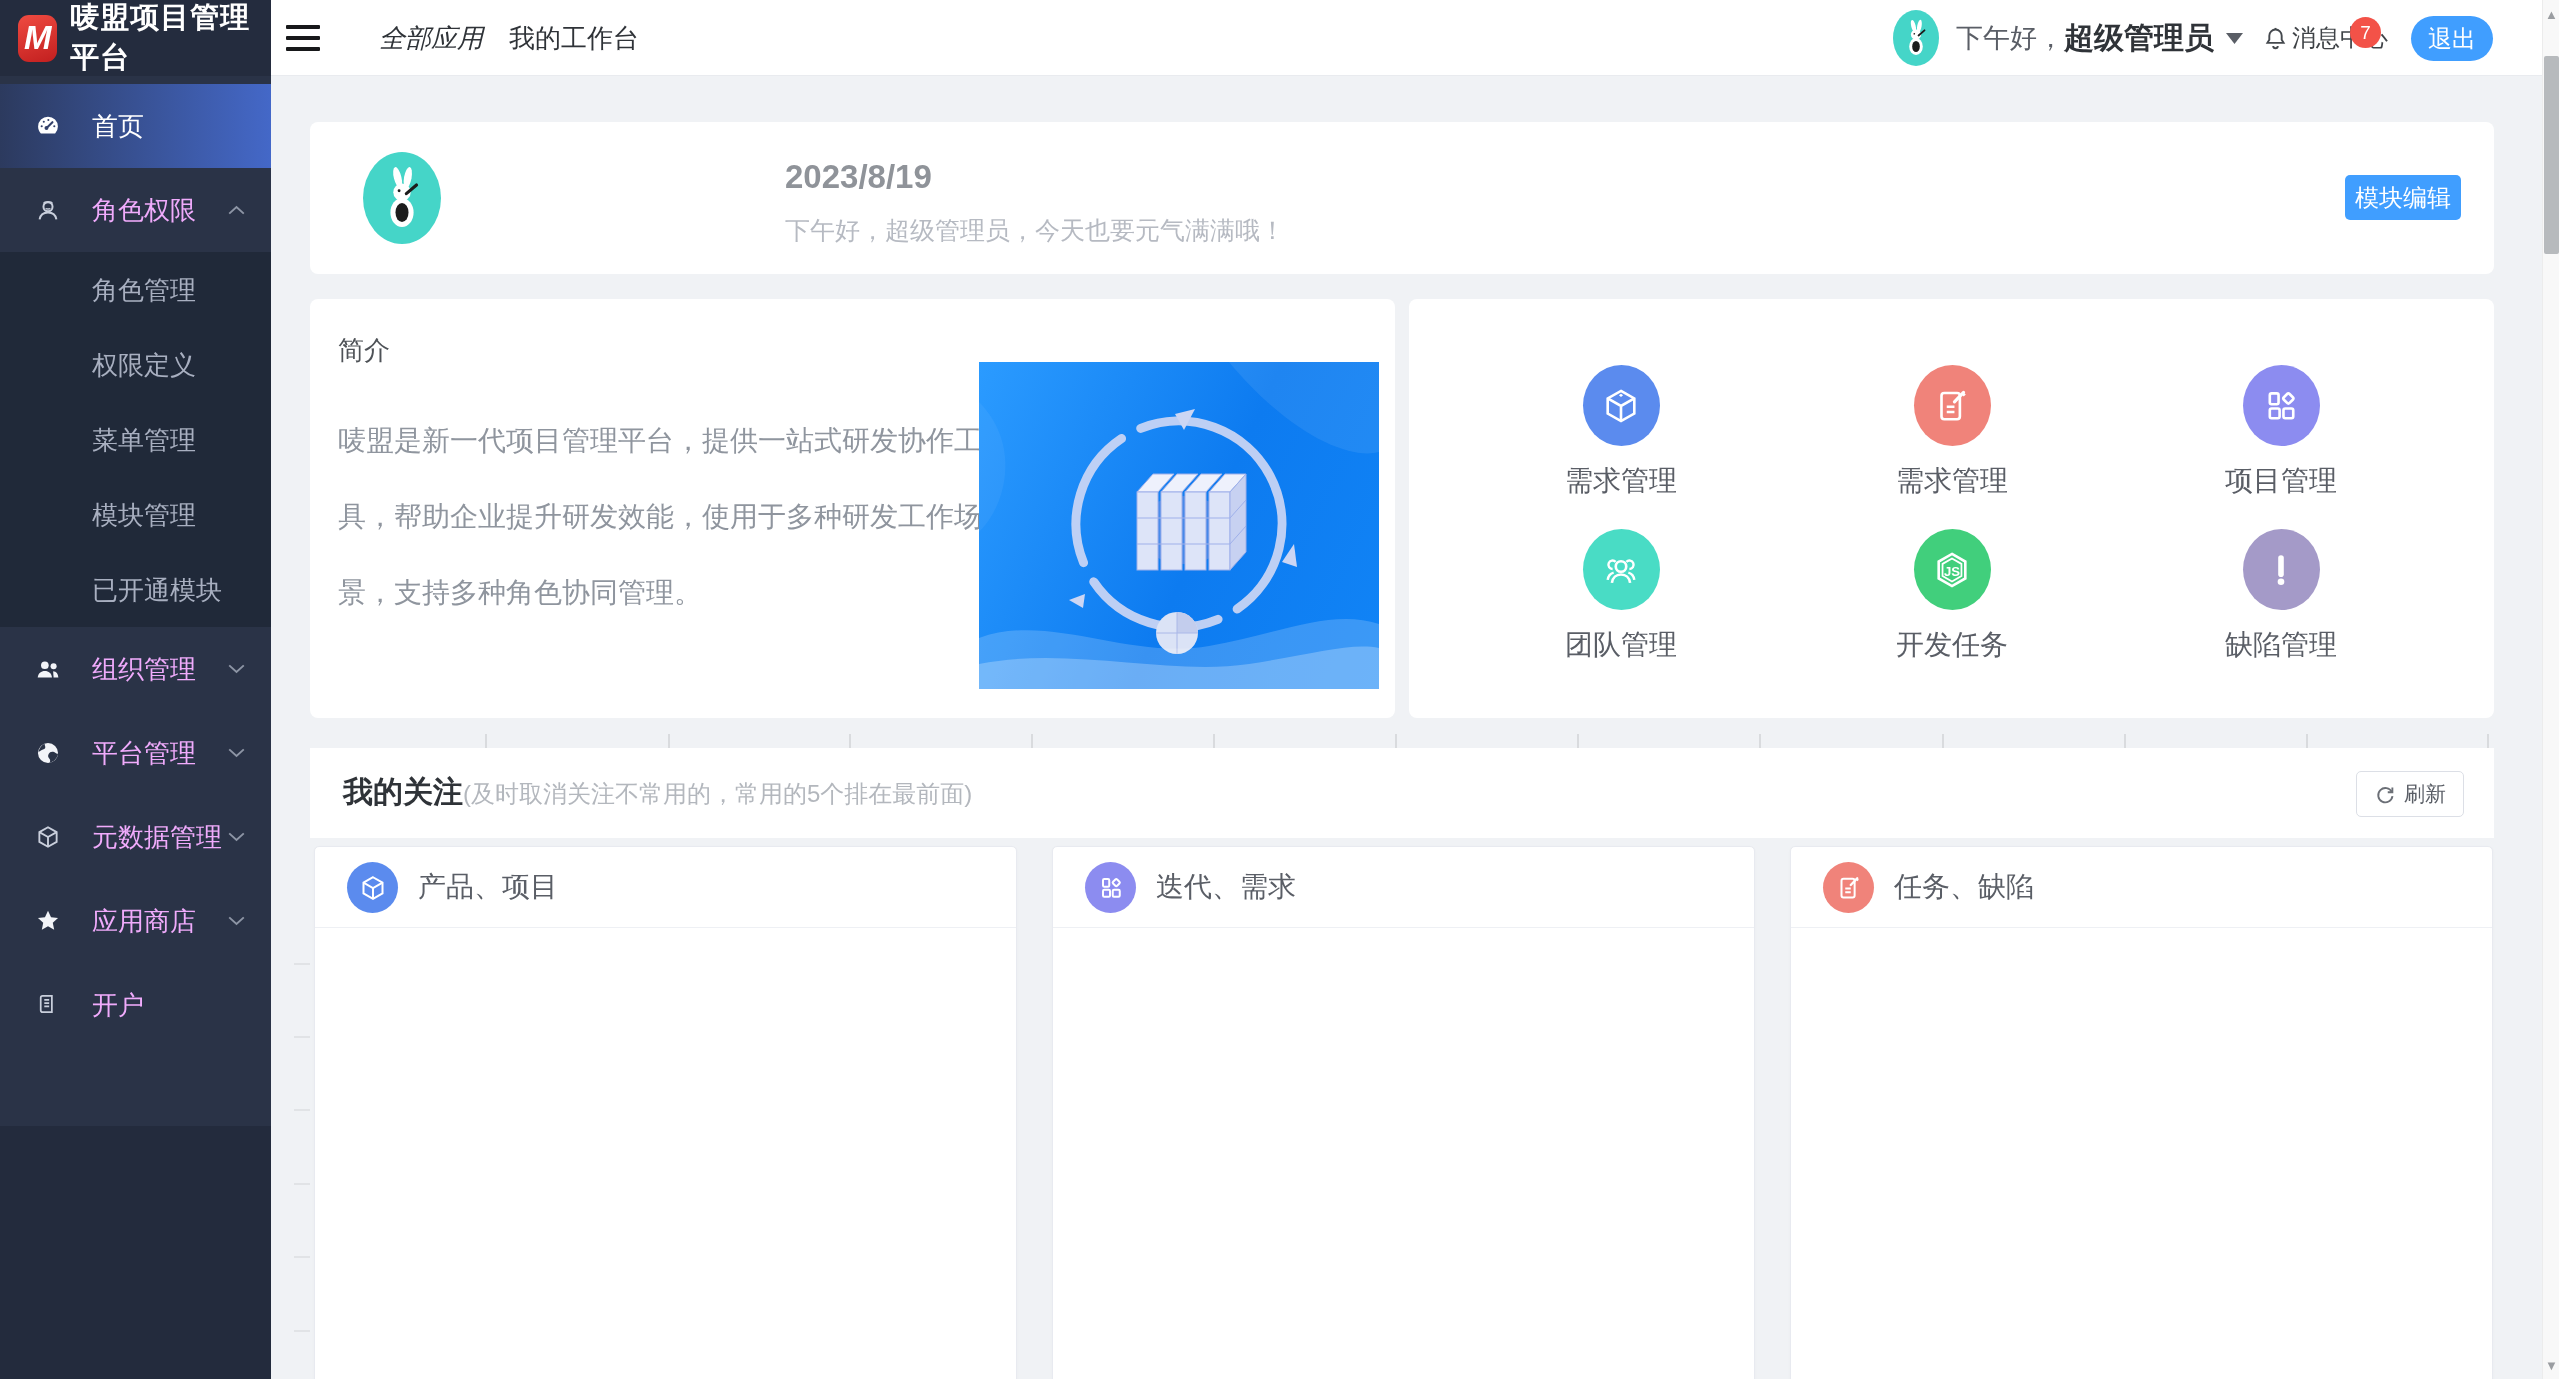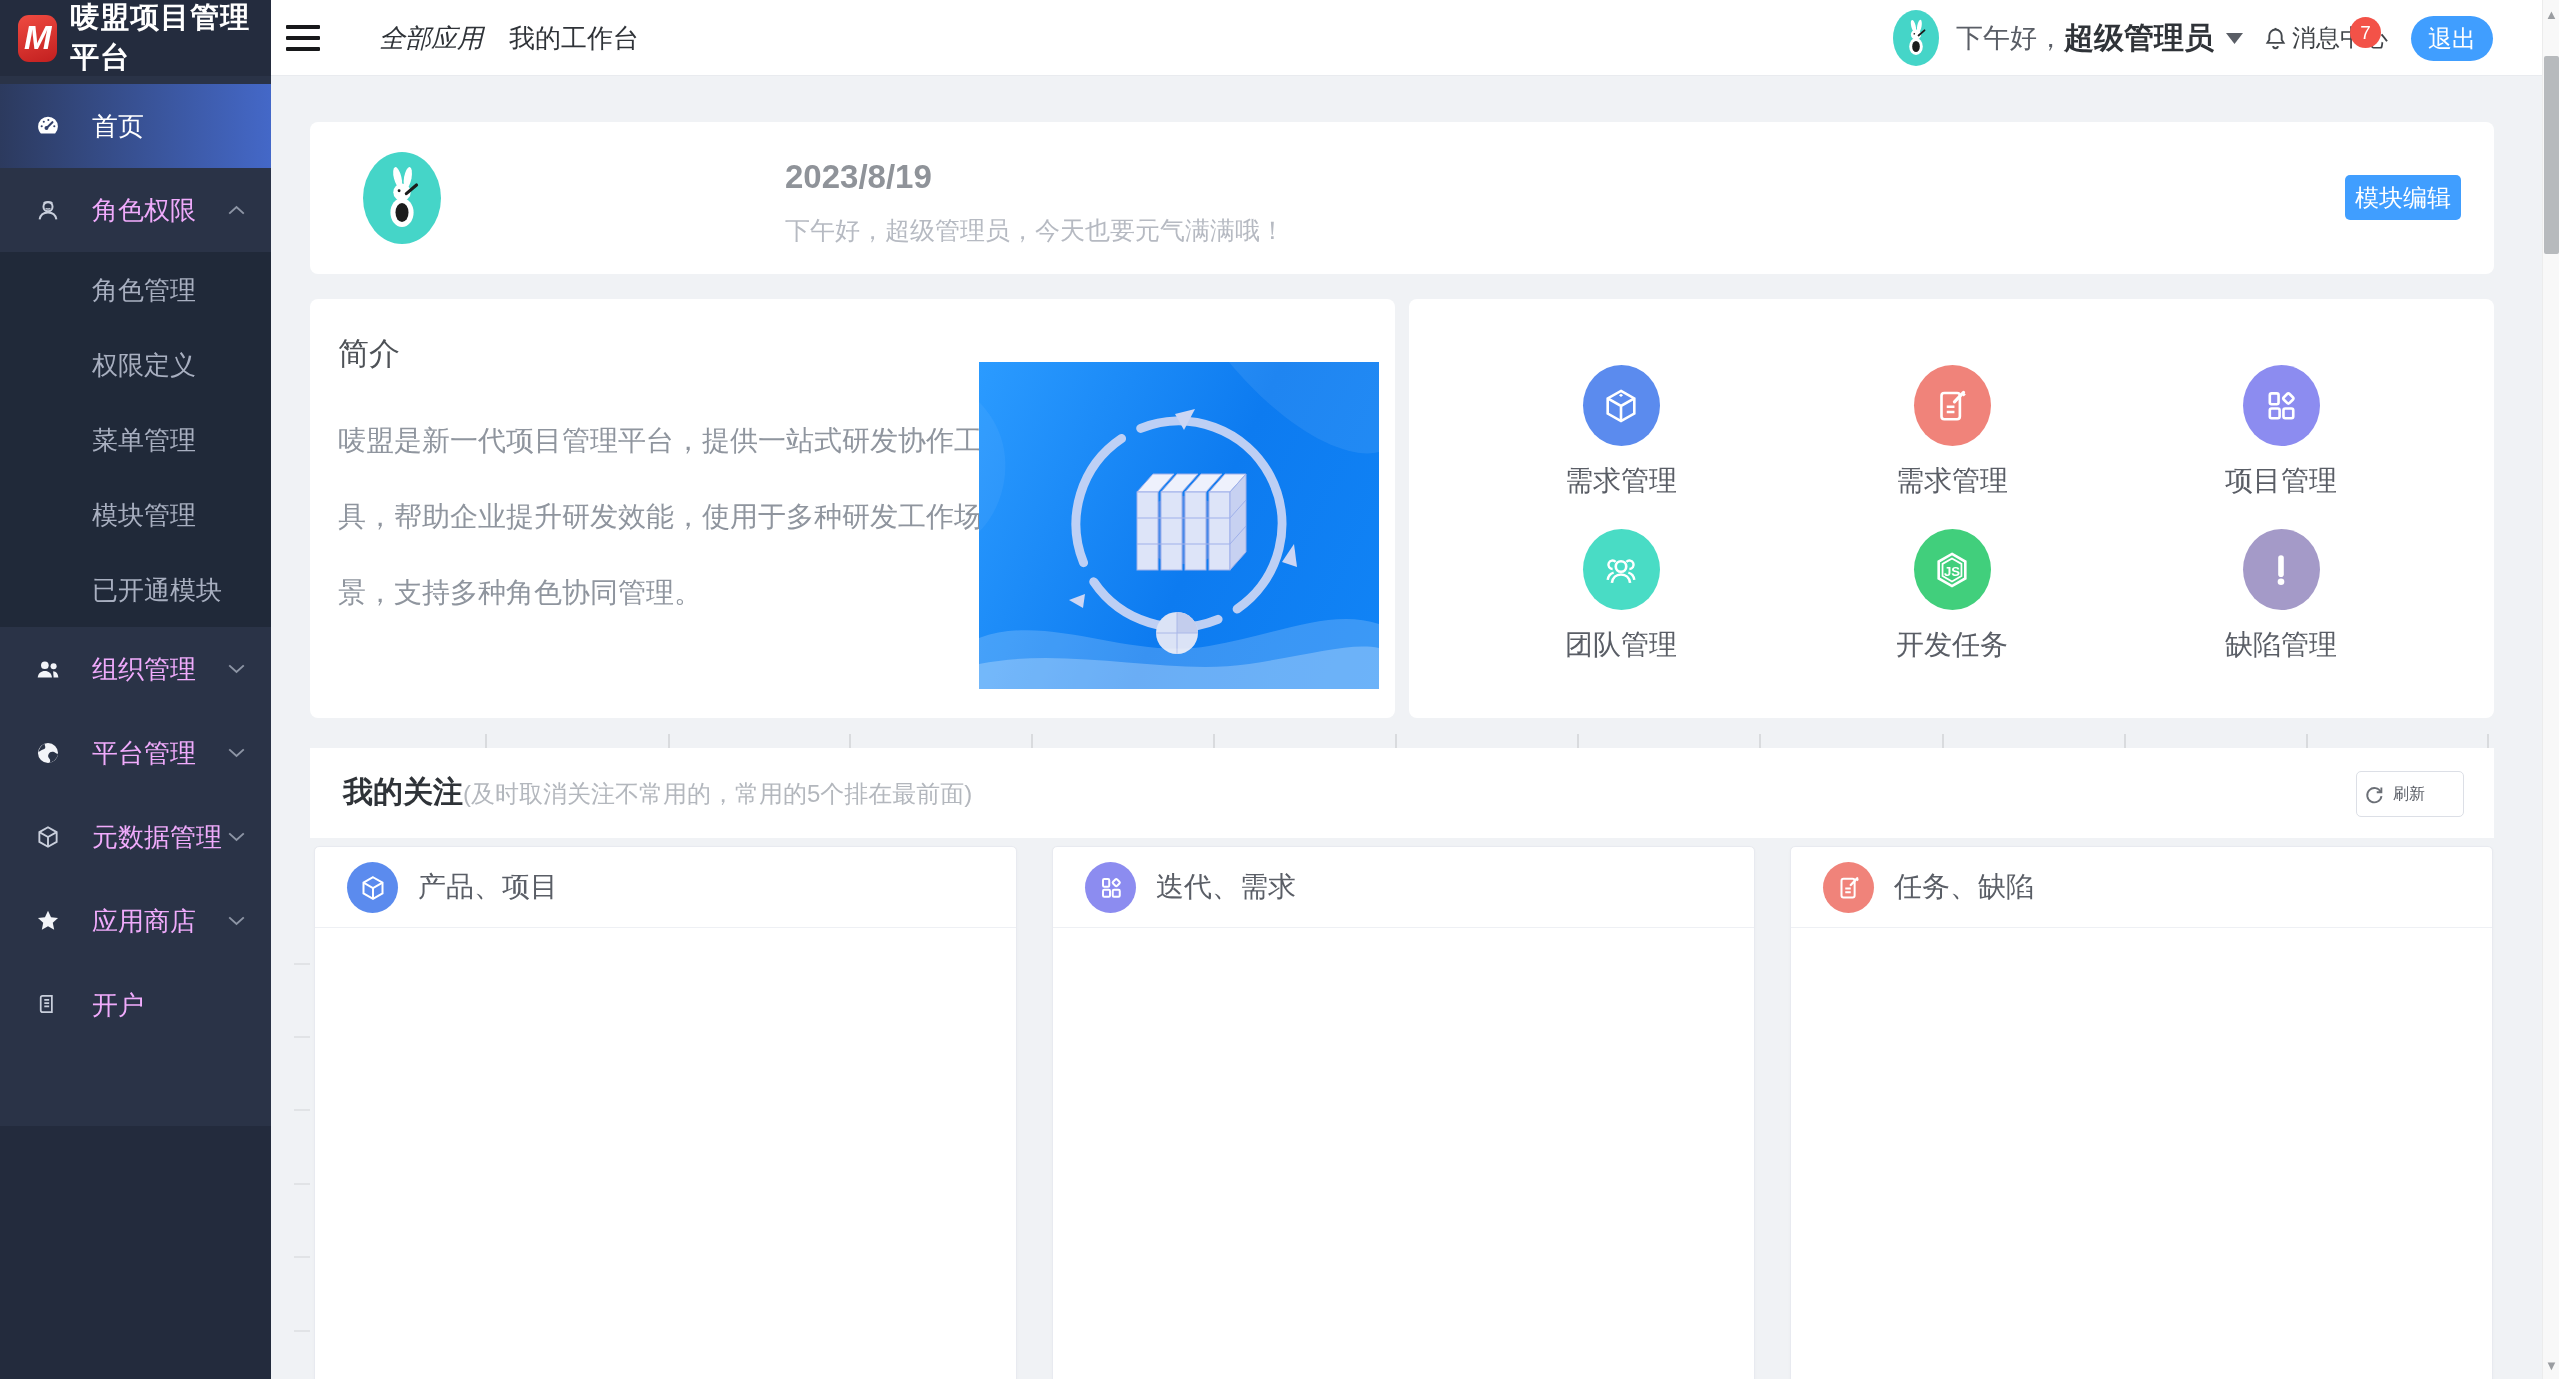--- a/index.html
+++ b/index.html
@@ -34,32 +34,32 @@
   .submenu{position:absolute;left:0;width:271px;background:#202939;}
   .ssub{position:absolute;left:0;width:271px;height:75px;cursor:pointer;}
   .ssub .slabel{position:absolute;left:92px;top:50%;transform:translateY(-50%);font-size:26px;color:#a8afc0;text-align:right;}
   .sidebar-foot{position:absolute;left:0;top:1050px;width:271px;height:253px;background:#232b3d;}
 
   
   .card{position:absolute;background:#fff;border-radius:8px;}
   .date-title{position:absolute;left:475px;top:36px;font-size:33px;font-weight:bold;color:#8f9399;}
   .wel-msg{position:absolute;left:475px;top:92px;font-size:25px;color:#b6bac2;}
   .btn-blue{position:absolute;border-radius:5px;color:#fff;font-size:24px;display:flex;align-items:center;justify-content:center;cursor:pointer;border:none;}
-  .intro-title{position:absolute;left:28px;top:34px;font-size:31px;color:#4e5257;}
+  .intro-title{position:absolute;left:28px;top:34px;font-size:26px;color:#4e5257;}
   .intro-body{position:absolute;left:28px;top:104px;width:660px;font-size:28px;line-height:76px;color:#8f959e;}
   .illustration{position:absolute;left:669px;top:63px;width:400px;height:327px;background:linear-gradient(115deg,#2b9bff 0%,#0d7bf0 55%,#1184f6 100%);overflow:hidden;}
   .module-cell{position:absolute;width:330px;display:flex;flex-direction:column;align-items:center;cursor:pointer;}
   .module-circle{width:77px;height:81px;border-radius:50%;display:flex;align-items:center;justify-content:center;}
   .module-label{margin-top:16px;font-size:28px;color:#5a5e66;}
 
   
   .follow-band{position:absolute;left:310px;top:748px;width:2184px;height:90px;background:#fff;}
   .follow-title{position:absolute;left:33px;top:24px;font-size:30px;font-weight:bold;color:#2f3338;}
   .follow-hint{font-size:24px;font-weight:normal;color:#b3b7bd;}
-  .btn-refresh{position:absolute;right:30px;top:23px;width:108px;height:46px;background:#fff;border:1px solid #dcdfe6;border-radius:5px;font-size:16px;color:#5a5e66;display:flex;align-items:center;gap:8px;cursor:pointer;}
+  .btn-refresh{position:absolute;right:30px;top:23px;width:108px;height:46px;background:#fff;border:1px solid #dcdfe6;border-radius:5px;font-size:21px;color:#5a5e66;display:flex;align-items:center;justify-content:center;gap:8px;cursor:pointer;}
   .fcard{position:absolute;top:846px;width:703px;height:560px;background:#fff;border:1px solid #e8eaf0;border-radius:5px;box-shadow:0 1px 3px rgba(0,0,0,0.03);}
   .fcard-head{position:absolute;left:0;top:0;width:100%;height:81px;border-bottom:1px solid #eef0f4;}
   .fcard-icon{position:absolute;left:32px;top:15px;width:51px;height:51px;border-radius:50%;display:flex;align-items:center;justify-content:center;}
   .fcard-title{position:absolute;left:103px;top:50%;transform:translateY(-50%);font-size:28px;color:#5a5e66;}
 
   .tick{position:absolute;top:734px;width:2px;height:15px;background:#d9dbde;}
   .stub{position:absolute;left:294px;width:16px;height:2px;background:#e1e3e6;}
 
   
   .scrollbar{position:absolute;right:0;top:0;width:17px;height:1379px;background:#f8f8f8;border-left:1px solid #ececec;z-index:10;}

